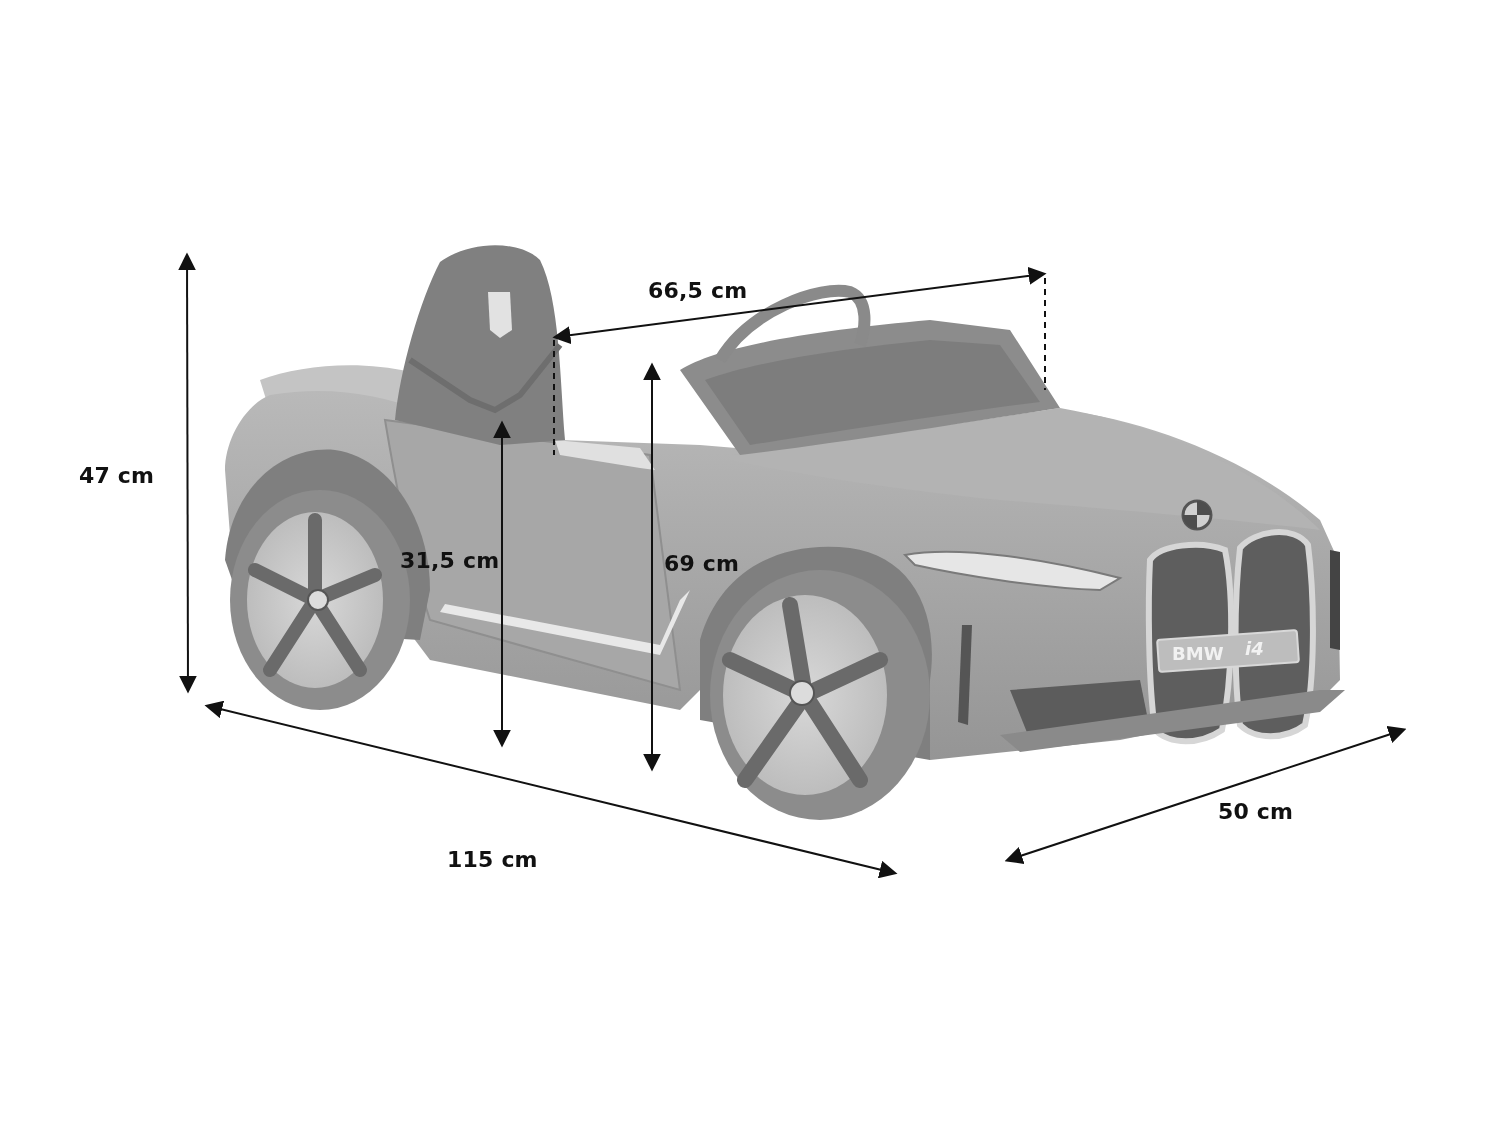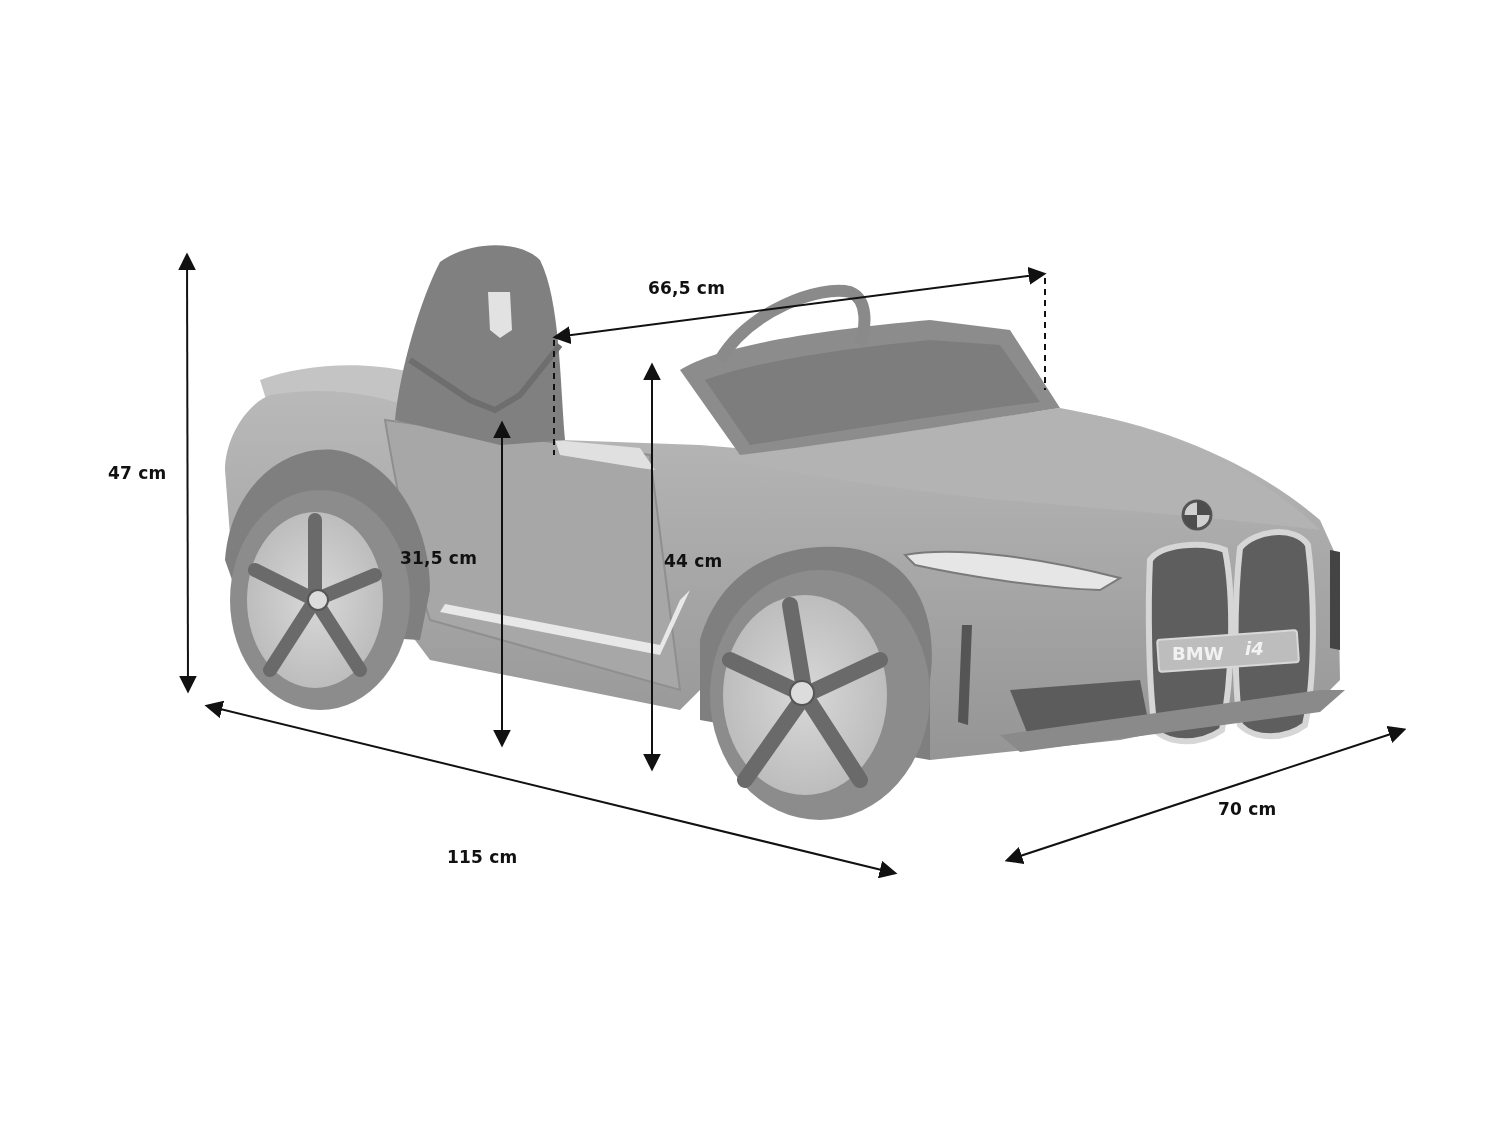--- a/index.html
+++ b/index.html
@@ -1,19 +1,19 @@
 <!DOCTYPE html>
 <html><head>
   <meta charset="utf-8">
   <style>
     html, body { margin: 0; padding: 0; background: #ffffff; }
     body { width: 1500px; height: 1125px; position: relative; overflow: hidden;
            font-family: "DejaVu Sans", "Liberation Sans", sans-serif; }
     #stage { position: absolute; left: 0; top: 0; width: 1500px; height: 1125px; }
-    .dim-label { position: absolute; font-weight: bold; font-size: 17px; color: #111111;
+    .dim-label { position: absolute; font-weight: bold; font-size: 22px; color: #111111;
                  letter-spacing: 0.2px; white-space: nowrap; line-height: 1; }
     svg text { font-family: "DejaVu Sans", sans-serif; }
   </style>
 </head>
 <body>
 
 <div id="stage">
   <svg width="1500" height="1125" viewBox="0 0 1500 1125">
     <defs>
       <marker id="ah" viewBox="0 0 10 10" refX="8" refY="5" markerWidth="9" markerHeight="9" orient="auto-start-reverse">
@@ -116,19 +116,19 @@
 
       <line x1="652" y1="366" x2="652" y2="768" marker-start="url(#ah)" marker-end="url(#ah)"></line>
 
       <line x1="208" y1="706" x2="894" y2="873" marker-start="url(#ah)" marker-end="url(#ah)"></line>
 
       <line x1="1008" y1="860" x2="1403" y2="730" marker-start="url(#ah)" marker-end="url(#ah)"></line>
     </g>
   </svg>
 
   
-  <div class="dim-label" style="left:108px; top:465px;">47 cm</div>
+  <div class="dim-label" style="left:79px; top:465px;">47 cm</div>
   <div class="dim-label" style="left:648px; top:280px;">66,5 cm</div>
   <div class="dim-label" style="left:400px; top:550px;">31,5 cm</div>
-  <div class="dim-label" style="left:664px; top:553px;">44 cm</div>
+  <div class="dim-label" style="left:664px; top:553px;">69 cm</div>
   <div class="dim-label" style="left:447px; top:849px;">115 cm</div>
-  <div class="dim-label" style="left:1218px; top:801px;">70 cm</div>
+  <div class="dim-label" style="left:1218px; top:801px;">50 cm</div>
 </div>
 
 </body></html>

